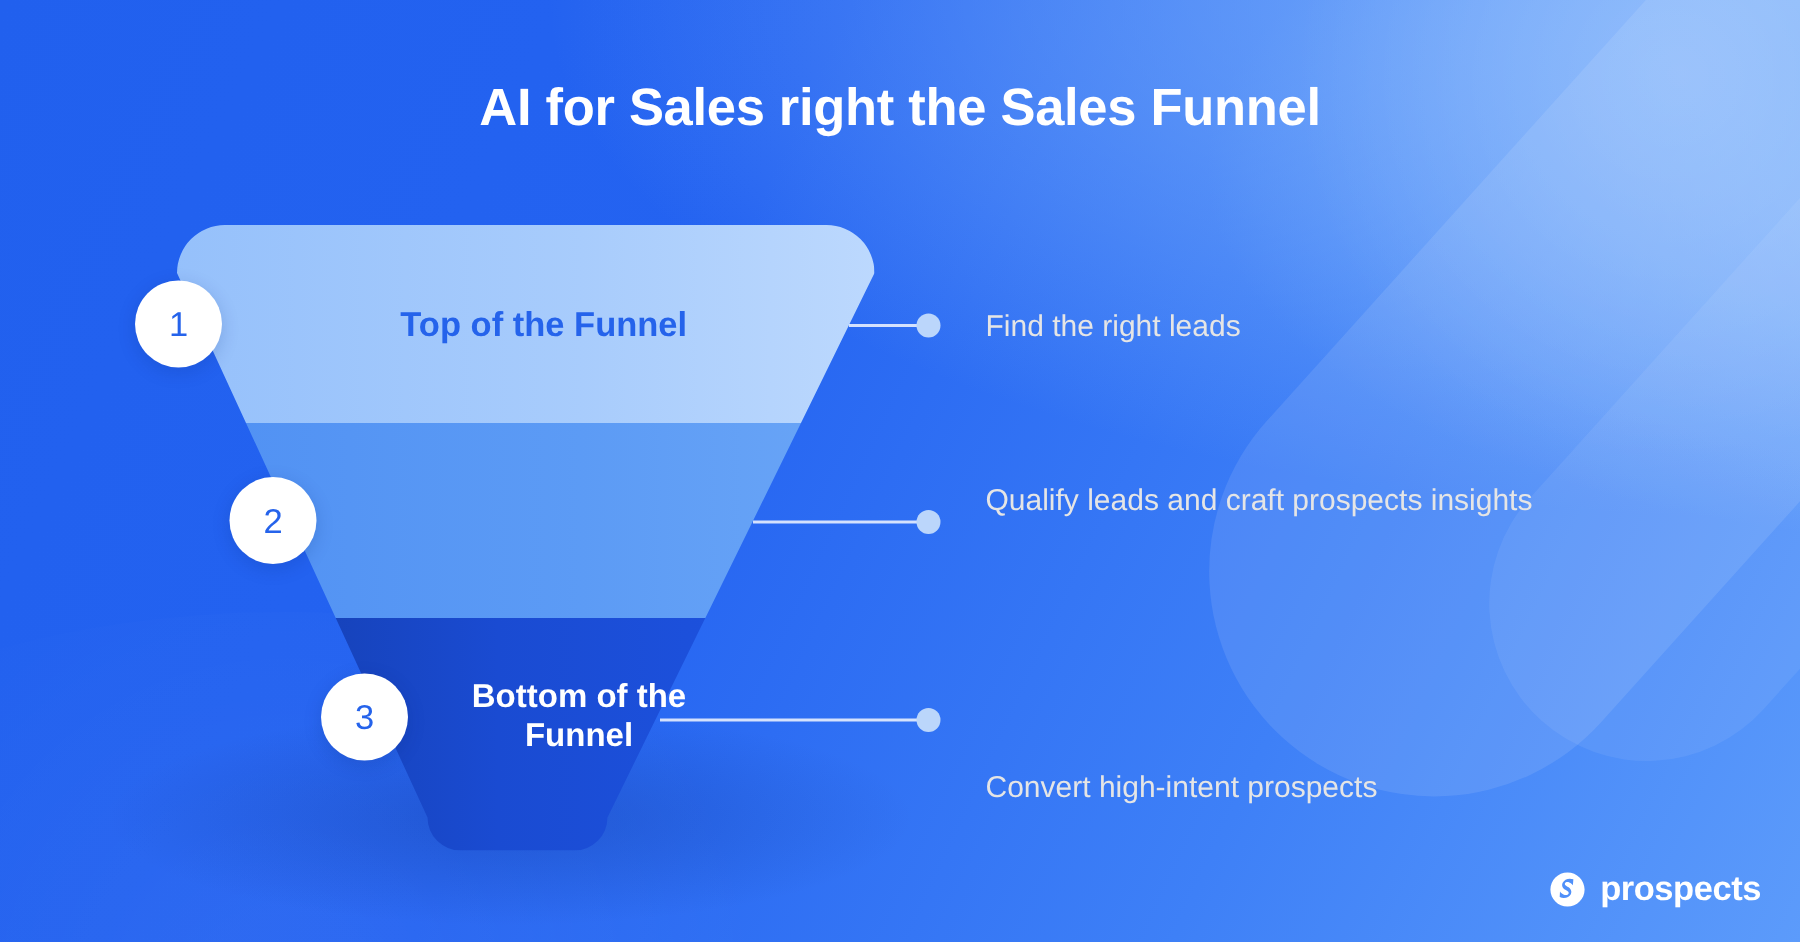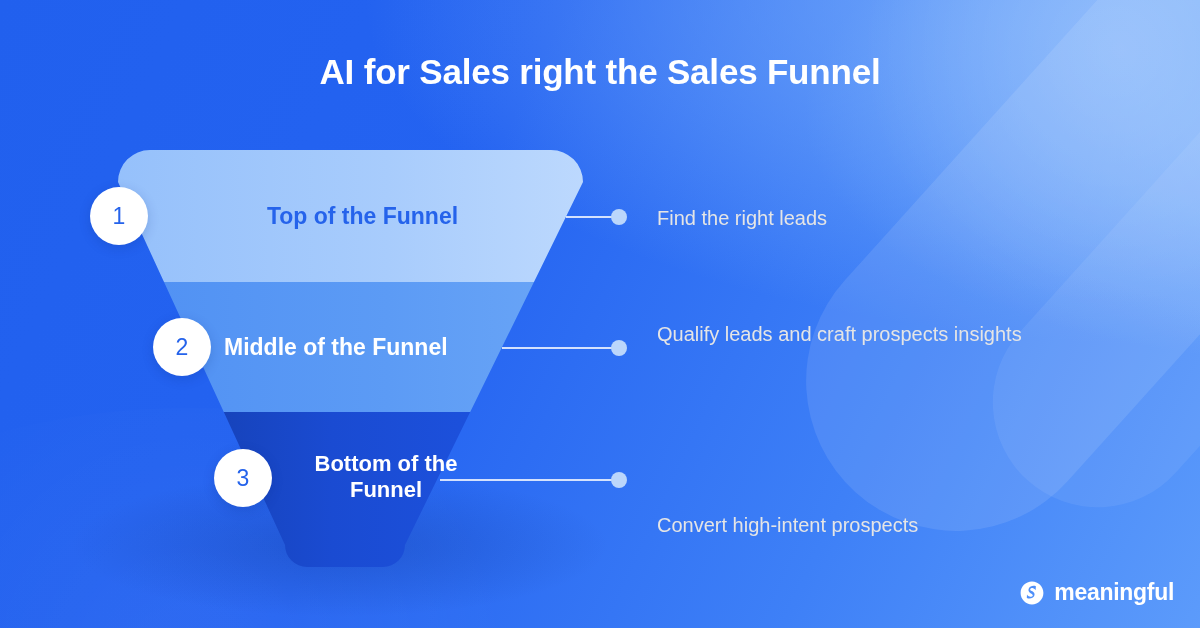--- a/index.html
+++ b/index.html
@@ -201,21 +201,20 @@
     </defs>
 
     <g clip-path="url(#funnelClip)">
       <rect x="80" y="148" width="560" height="134" fill="url(#gTop)"></rect>
       <rect x="80" y="282" width="560" height="130" fill="url(#gMid)"></rect>
       <rect x="80" y="412" width="560" height="160" fill="url(#gBot)"></rect>
     </g>
   </svg>
 
   <div class="tier-label" id="tier-label-0">Top of the Funnel</div>
-  <div class="tier-label" id="tier-label-1">Middle of the Funnel</div>
   <div class="tier-label" id="tier-label-2">Bottom of the Funnel</div>
 </div>
 
 <div class="badge" id="badge-0">1</div>
 <div class="badge" id="badge-1">2</div>
 <div class="badge" id="badge-2">3</div>
 
 <div class="connector" id="connector-0">
   <div class="line"></div>
   <div class="dot"></div>
@@ -233,14 +232,14 @@
 <div class="desc" id="desc-1">Qualify leads and craft prospects insights</div>
 <div class="desc" id="desc-2">Convert high-intent prospects</div>
 
 <div id="logo">
   <svg width="26" height="26" viewBox="0 0 26 26">
     <path fill="#ffffff" d="M13 1.6c6.3 0 11.4 5.1 11.4 11.4S19.3 24.4 13 24.4 1.6 19.3 1.6 13 6.7 1.6 13 1.6z
                             M16.9 6.2c-3.0-1.1-6.0 .1-7.1 2.3-1.0 2.0 .1 3.9 2.1 4.9 1.6 .8 2.2 1.5 1.8 2.4-.4 .9-1.7 1.2-3.1 .7
                             -1.2-.4-2.1-1.2-2.6-2.1l-.2 3.6c3.0 1.4 6.3 .3 7.4-1.9 1.0-2.1-.1-4.0-2.2-5.0-1.5-.7-2.1-1.4-1.7-2.2
                             .4-.8 1.6-1.1 2.9-.6 1.1 .4 1.9 1.1 2.4 1.9z"></path>
   </svg>
-  <span id="logo-text">meaningful</span>
+  <span id="logo-text">prospects</span>
 </div>
 
 </body></html>

